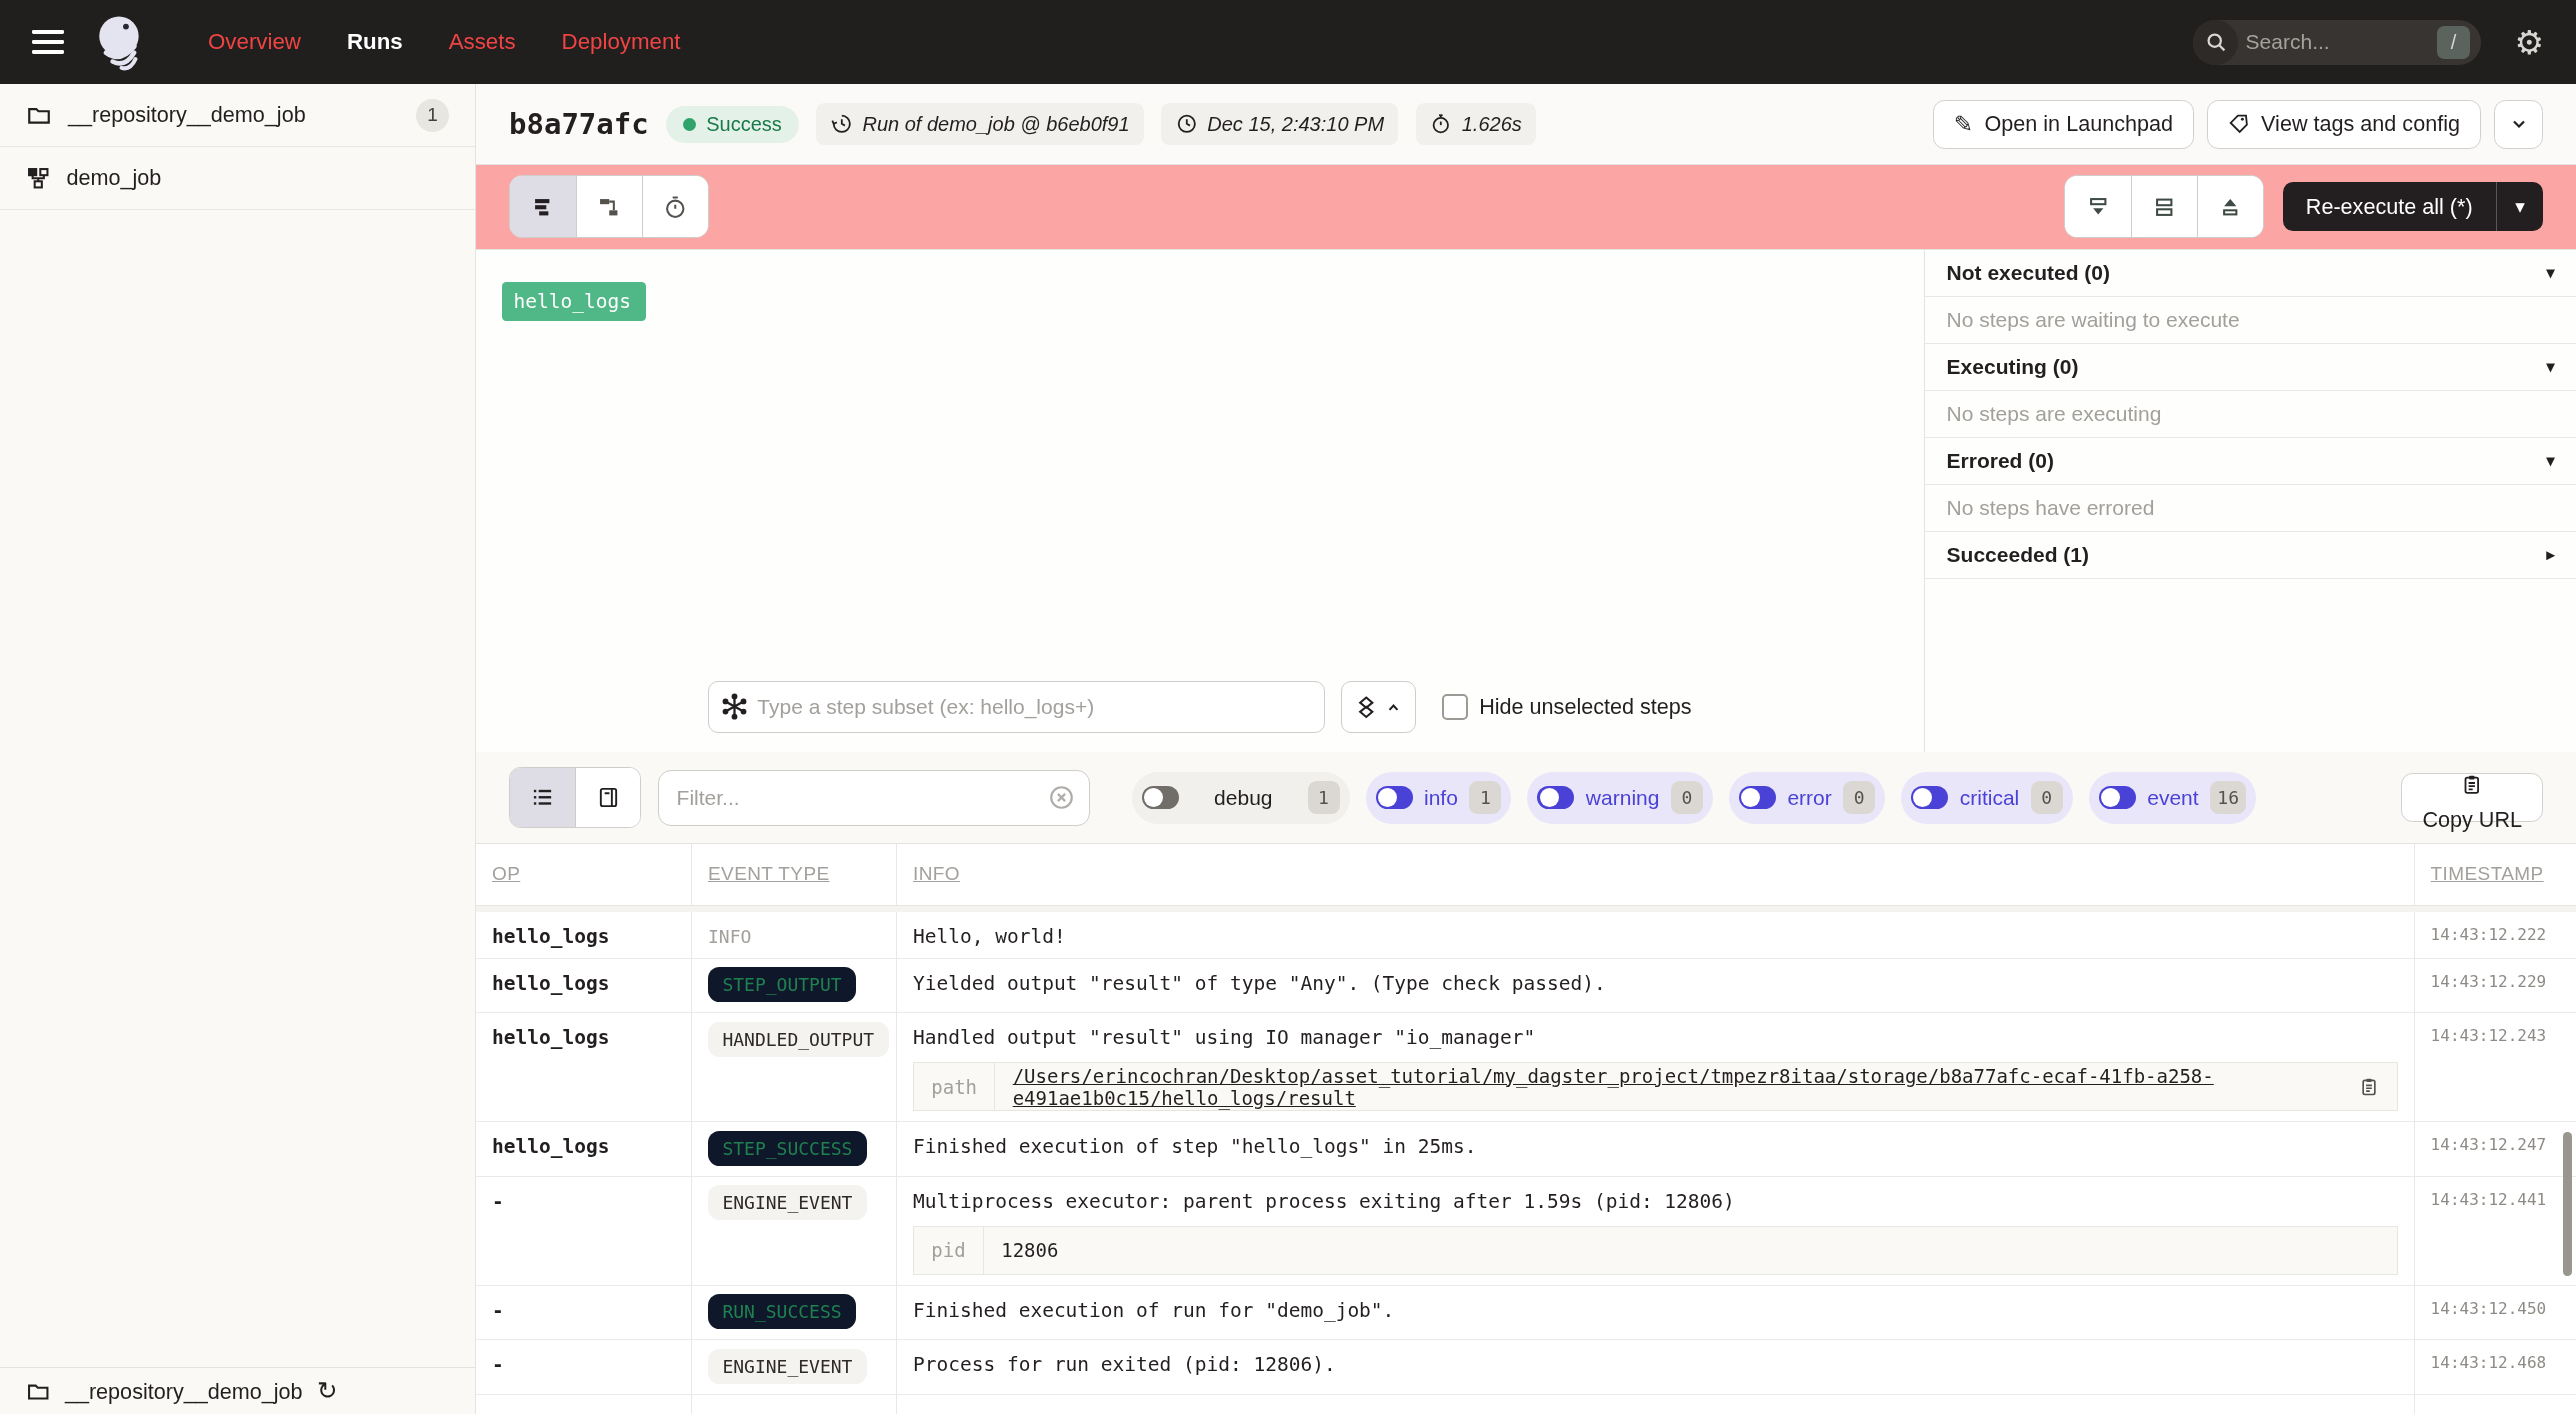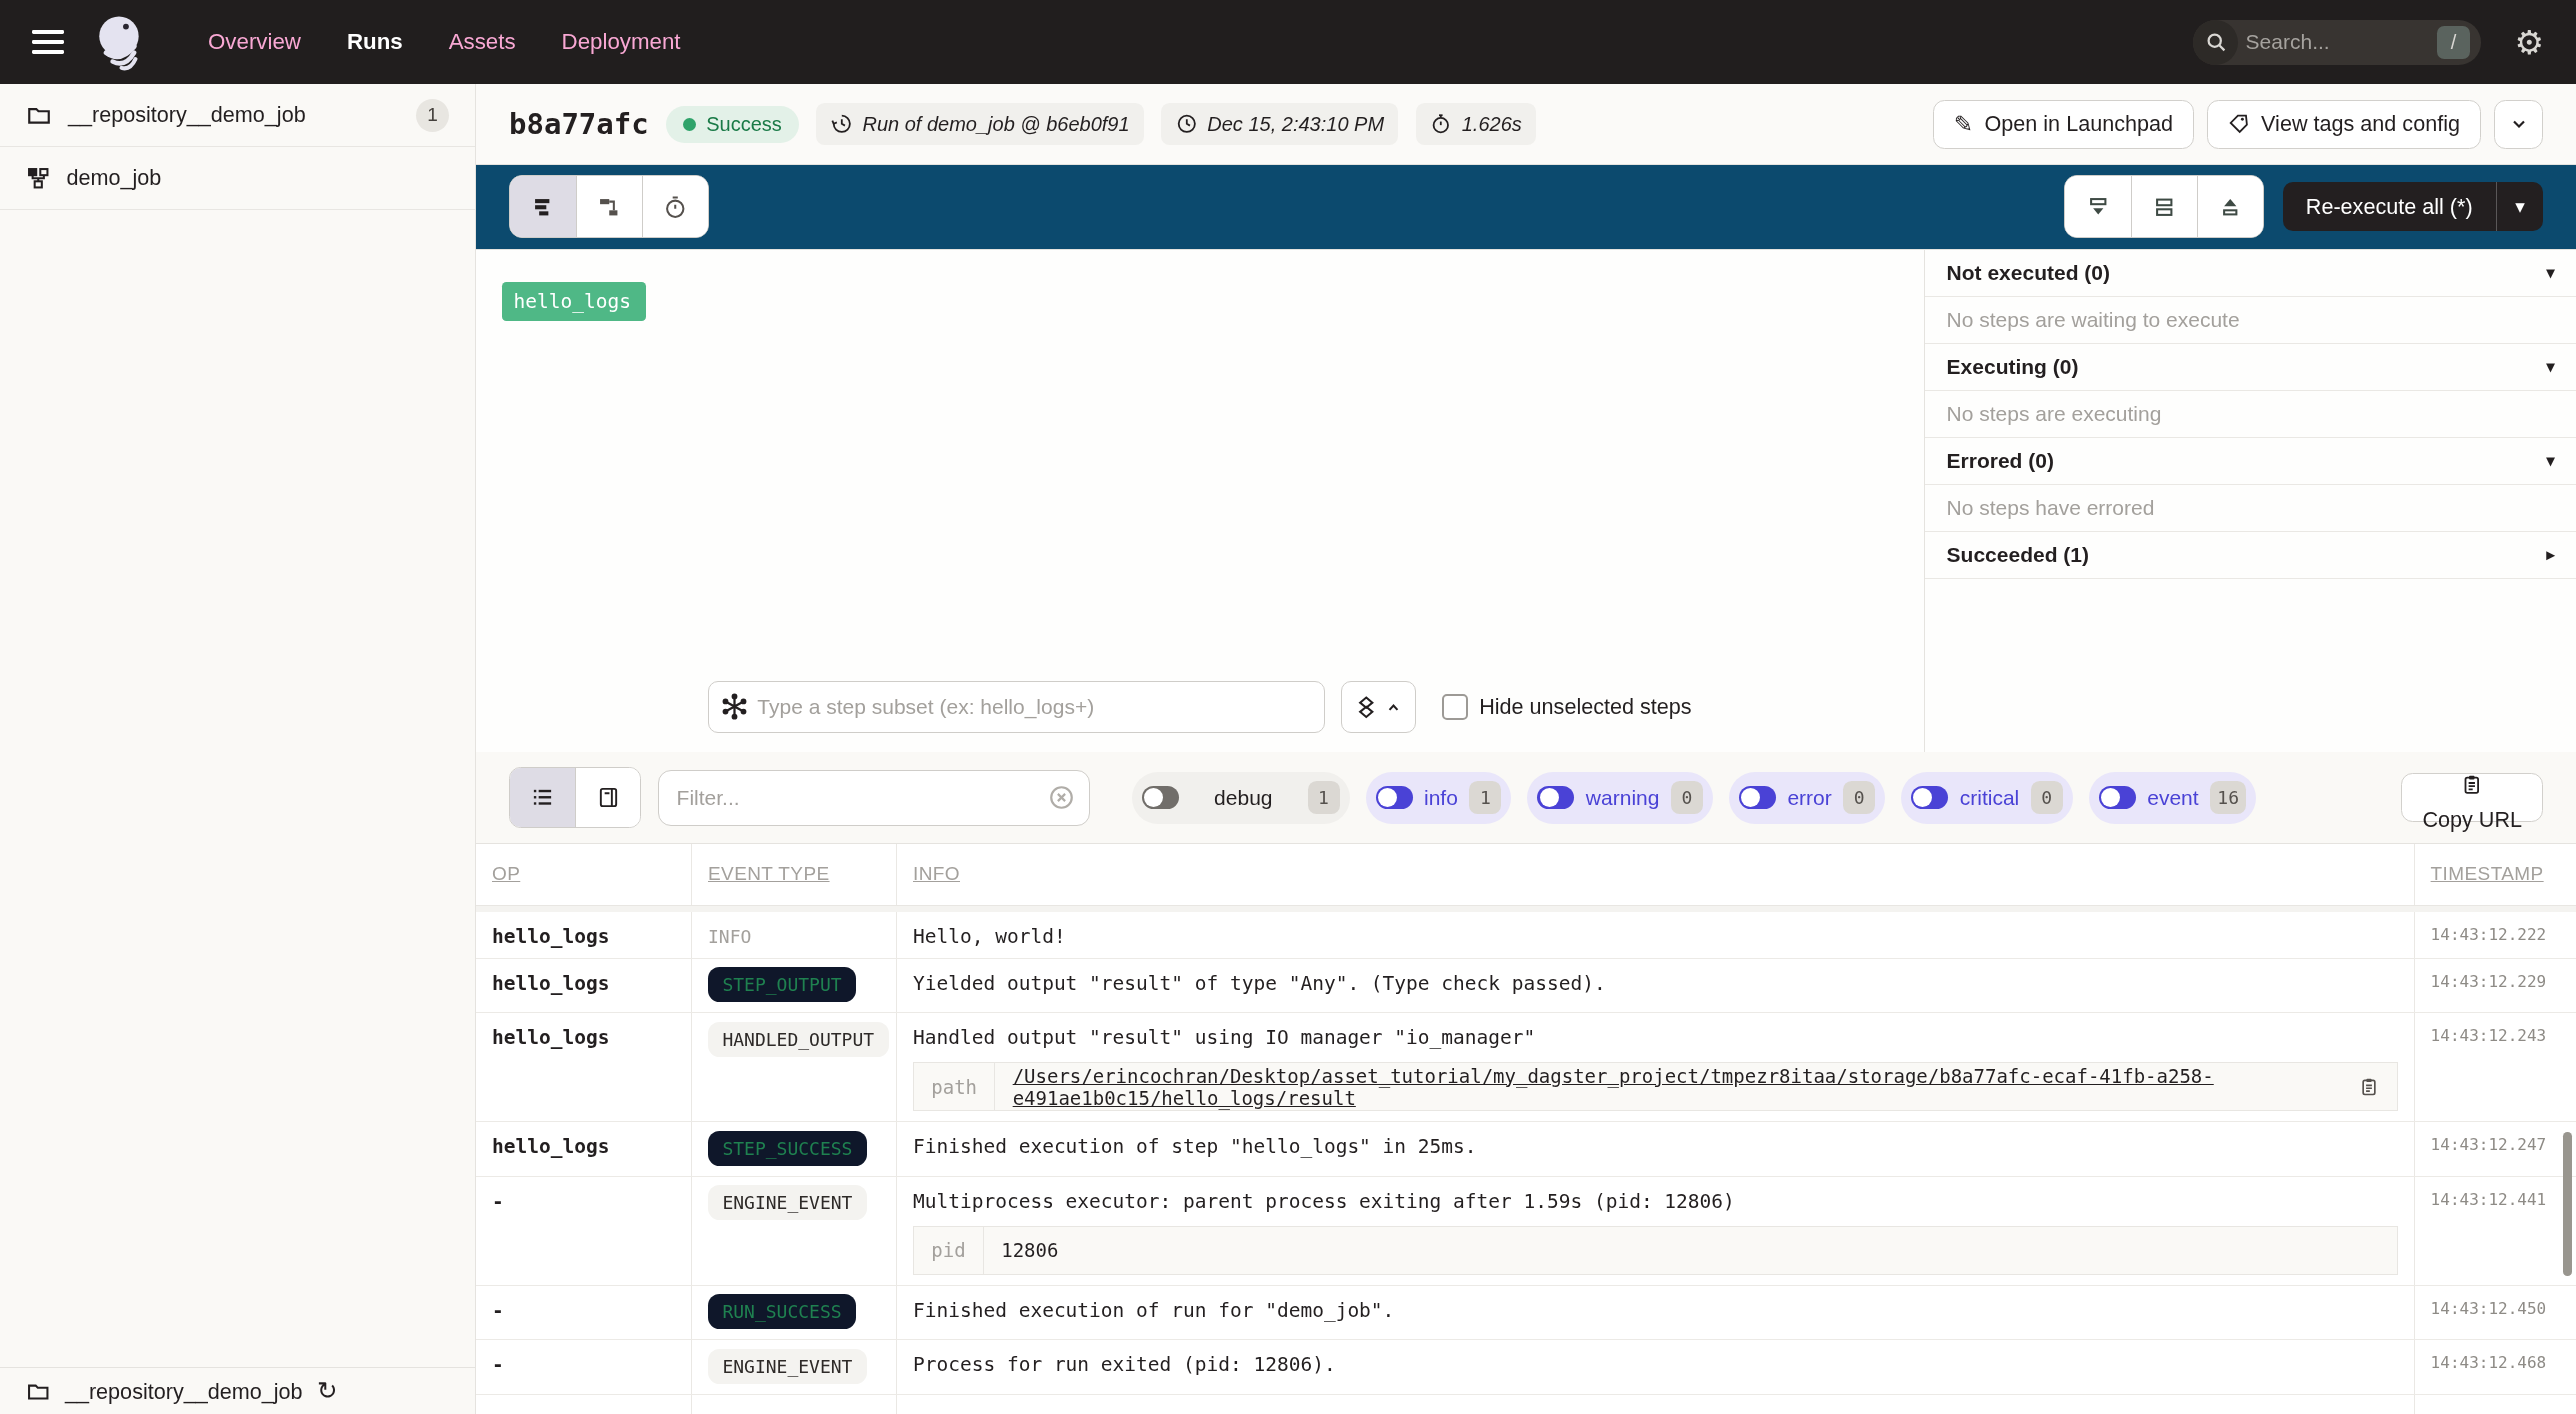--- a/index.html
+++ b/index.html
@@ -7,21 +7,21 @@
   body { font-family:"Liberation Sans", sans-serif; background:#FAF9F6; color:#231F20; }
   .mono { font-family:"DejaVu Sans Mono", monospace; }
   svg { display:block; }
 
   
   .topnav { height:84px; background:#211E1E; display:flex; align-items:center; padding:0 32px; }
   .hamburger { width:32px; height:24.5px; display:flex; flex-direction:column; justify-content:space-between; cursor:pointer; }
   .hamburger span { display:block; height:4.3px; background:#FFFFFF; border-radius:1.4px; }
   .logo { margin-left:27px; }
   .navitems { display:flex; gap:46px; margin-left:56px; }
-  .navitem { font-size:22.3px; color:#f9a8d4; cursor:pointer; }
+  .navitem { font-size:22.3px; color:#ef4444; cursor:pointer; }
   .navitem.active { color:#FFFFFF; font-weight:bold; }
   .topnav-right { margin-left:auto; display:flex; align-items:center; gap:33px; }
   .searchbox { width:288px; height:45px; background:#383431; border-radius:22.3px; display:flex; align-items:center; padding:0 11.5px 0 0; }
   .search-iconwrap { width:45px; height:45px; border-radius:50%; background:#2D2A27; display:flex; align-items:center; justify-content:center; }
   .search-ph { color:#A5A29E; font-size:21px; margin-left:7.2px; flex:1; }
   .slash-key { width:33px; height:33px; background:#5A635E; border-radius:7.2px; color:#D9D7D3; font-size:20px; display:flex; align-items:center; justify-content:center; }
   .gear { font-size:33px; color:#D9D7D3; line-height:1; cursor:pointer; }
 
   
   .bodyrow { display:flex; height:1331px; }
@@ -40,21 +40,21 @@
   .statusbadge { height:37px; border-radius:19px; background:#E3F1E8; display:flex; align-items:center; gap:10px; padding:0 17.3px; }
   .statusdot { width:13px; height:13px; border-radius:50%; background:#2FA36A; }
   .statustext { color:#1A7A47; font-size:20px; }
   .tagpill { height:42px; border-radius:8.6px; background:#F1F0ED; display:flex; align-items:center; gap:10px; padding:0 14.4px; font-size:20px;font-style:italic; }
   .runheader-right { margin-left:auto; display:flex; align-items:center; gap:13px; }
   .btn { height:49px; border-radius:11.5px; border:1.4px solid #D2D0CC; background:#FFFFFF; display:flex; align-items:center; gap:11.5px; padding:0 20px; font-size:21.6px; cursor:pointer; }
   .btn.icononly { width:49px; padding:0; justify-content:center; }
   .pencil { font-size:23px; line-height:1; }
 
   
-  .runtoolbar { height:88px; display:flex; align-items:center; padding:0 33px; border-bottom:1.4px solid #E5E3DF; background:#0c4a6e; }
+  .runtoolbar { height:88px; display:flex; align-items:center; padding:0 33px; border-bottom:1.4px solid #E5E3DF; background:#fca5a5; }
   .seg { display:flex; border:1.4px solid #CFCDC9; border-radius:13px; overflow:hidden; background:#FFFFFF; }
   .seg .cell { width:66px; height:61px; display:flex; align-items:center; justify-content:center; cursor:pointer; background:#FFFFFF; }
   .seg .cell + .cell { border-left:1.4px solid #CFCDC9; }
   .seg .cell.active { background:#DEDCE5; }
   .runtoolbar-right { margin-left:auto; display:flex; align-items:center; gap:19px; }
   .reexec { height:49px; border-radius:10px; background:#231F20; color:#FFFFFF; display:flex; align-items:stretch; overflow:hidden; cursor:pointer; }
   .reexec .lbl { display:flex; align-items:center; padding:0 23px; font-size:21.6px; }
   .reexec .sep { width:1.4px; background:rgba(255,255,255,0.25); }
   .reexec .caret { width:46px; display:flex; align-items:center; justify-content:center; font-size:19px; }
 

